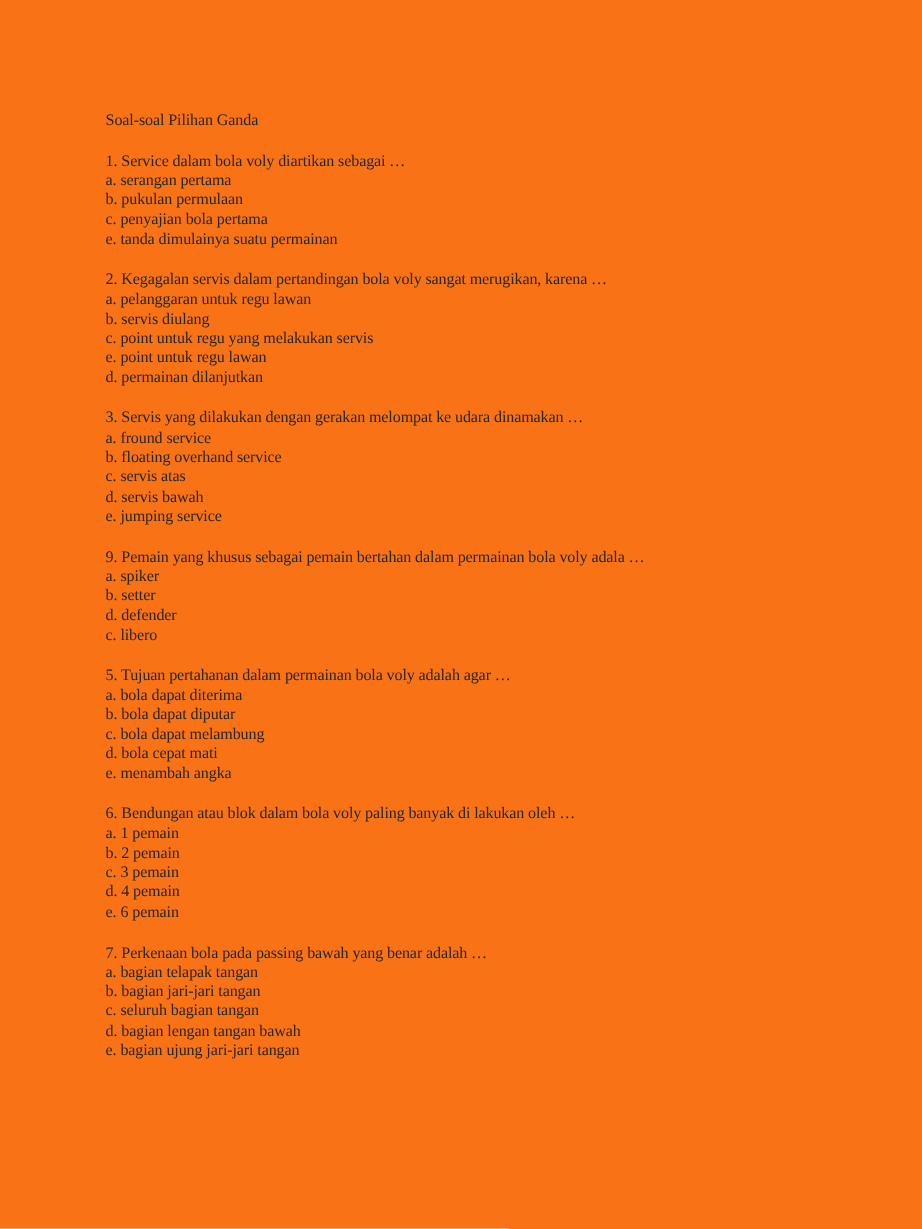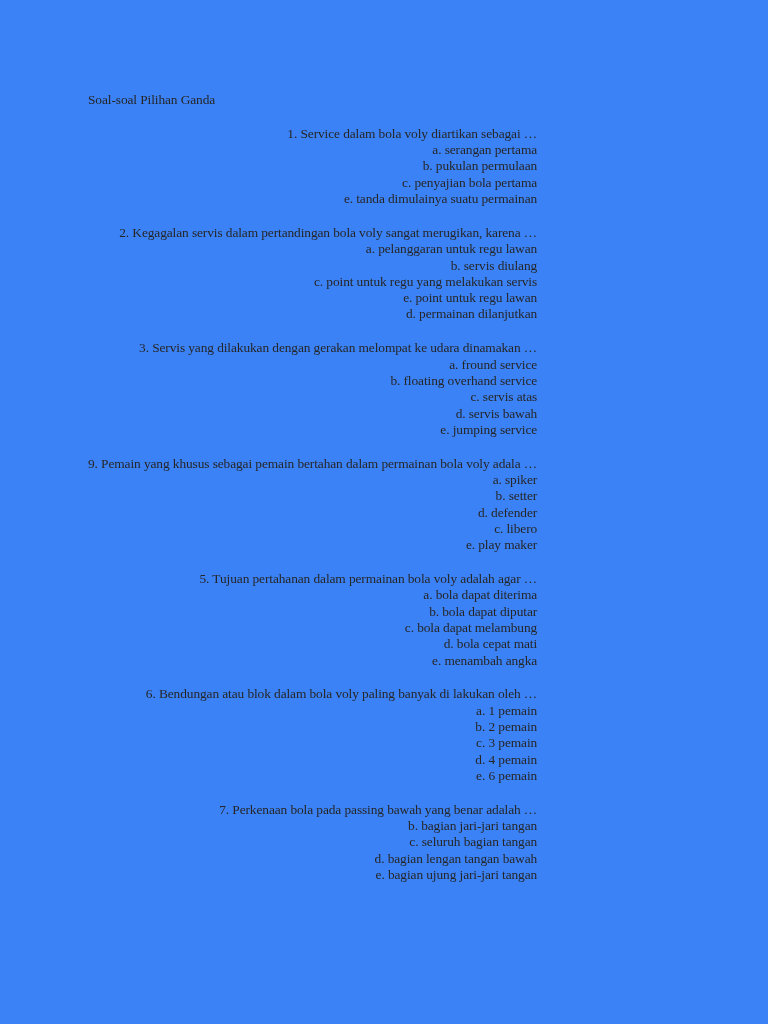--- a/index.html
+++ b/index.html
@@ -12,21 +12,21 @@
       height: 1024px;
       overflow: hidden;
       position: relative;
     }
     .page {
       position: absolute;
       left: 0;
       top: 0;
       width: 768px;
       height: 1024px;
-      background: #3b82f6;
+      background: #f97316;
     }
     .content {
       position: absolute;
       left: 88px;
       top: 92px;
       font-family: "Liberation Serif", "DejaVu Serif", serif;
       font-size: 13.4px;
       line-height: 16.3px;
       color: #262626;
       letter-spacing: -0.1px;
@@ -35,21 +35,20 @@
       margin: 0;
       font-weight: normal;
       font-size: 13.4px;
       line-height: 16.3px;
     }
     .spacer {
       height: 17.6px;
     }
     .question-block {
       margin: 0;
-      text-align: right;
     }
     .question-text, .option {
       white-space: nowrap;
       margin: 0;
     }
     .question-gap {
       height: 17.6px;
     }
   </style>
 </head>
@@ -88,21 +87,20 @@
       <div class="option">e. jumping service</div>
     </div>
     <div class="question-gap"></div>
 
     <div class="question-block">
       <div class="question-text">9. Pemain yang khusus sebagai pemain bertahan dalam permainan bola voly adala …</div>
       <div class="option">a. spiker</div>
       <div class="option">b. setter</div>
       <div class="option">d. defender</div>
       <div class="option">c. libero</div>
-      <div class="option">e. play maker</div>
     </div>
     <div class="question-gap"></div>
 
     <div class="question-block">
       <div class="question-text">5. Tujuan pertahanan dalam permainan bola voly adalah agar …</div>
       <div class="option">a. bola dapat diterima</div>
       <div class="option">b. bola dapat diputar</div>
       <div class="option">c. bola dapat melambung</div>
       <div class="option">d. bola cepat mati</div>
       <div class="option">e. menambah angka</div>
@@ -114,19 +112,20 @@
       <div class="option">a. 1 pemain</div>
       <div class="option">b. 2 pemain</div>
       <div class="option">c. 3 pemain</div>
       <div class="option">d. 4 pemain</div>
       <div class="option">e. 6 pemain</div>
     </div>
     <div class="question-gap"></div>
 
     <div class="question-block">
       <div class="question-text">7. Perkenaan bola pada passing bawah yang benar adalah …</div>
+      <div class="option">a. bagian telapak tangan</div>
       <div class="option">b. bagian jari-jari tangan</div>
       <div class="option">c. seluruh bagian tangan</div>
       <div class="option">d. bagian lengan tangan bawah</div>
       <div class="option">e. bagian ujung jari-jari tangan</div>
     </div>
   </div>
 </div>
 
 </body></html>

